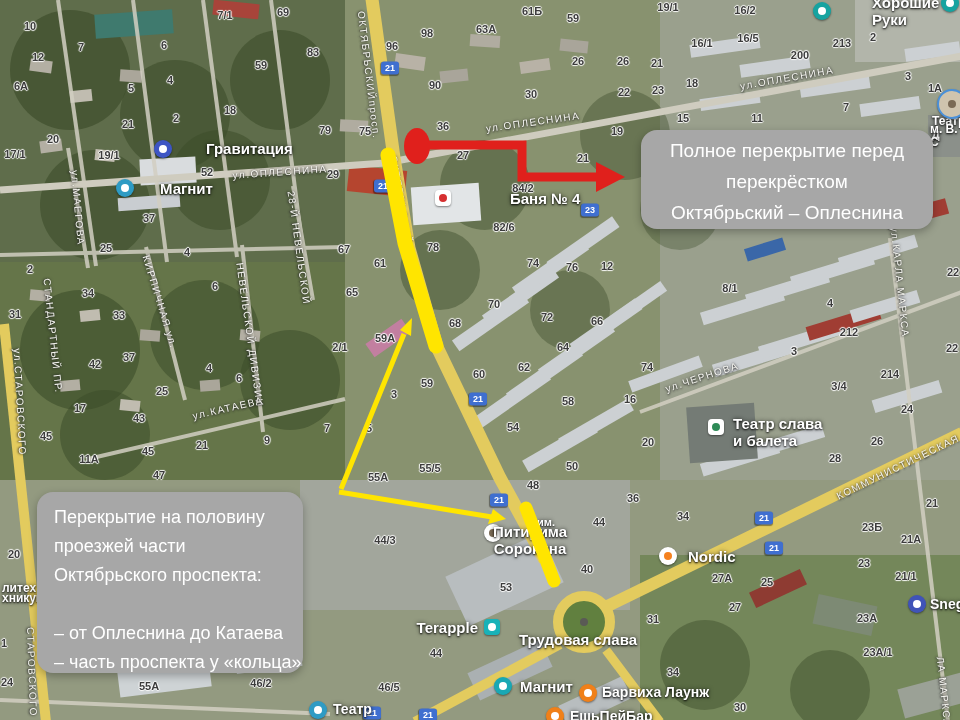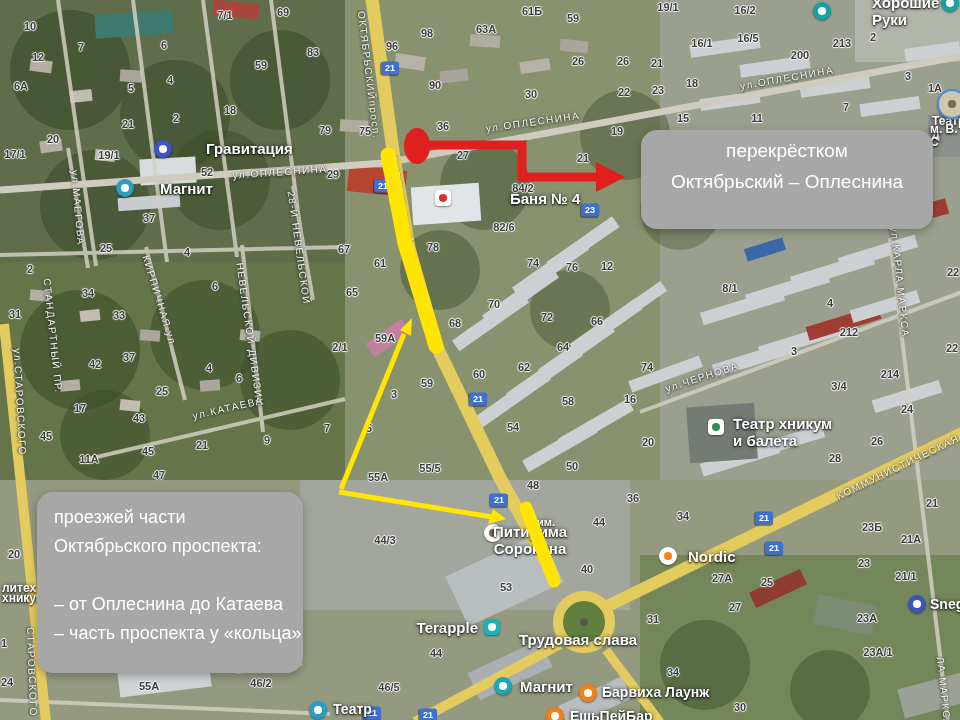--- a/index.html
+++ b/index.html
@@ -342,21 +342,21 @@
         <span class="poi-dot" style="background: rgb(214, 48, 49);"></span>
       </div>
       <div class="poi-t" style="left: 478px; top: 199px; font-size: 15px; transform: translate(0px, -50%); margin-left: 32px;">Баня № 4</div>
       <div class="poi-ic circle" style="left: 822px; top: 11px; width: 18px; height: 18px; background: rgb(22, 163, 160);">
         <span class="poi-dot" style="background: rgb(255, 255, 255);"></span>
       </div>
       <div class="poi-t" style="left: 872px; top: 11px; font-size: 15px; transform: translate(0px, -50%);">Хорошие Руки</div>
       <div class="poi-ic rsq" style="left: 716px; top: 427px; width: 16px; height: 16px; background: rgb(255, 255, 255);">
         <span class="poi-dot" style="background: rgb(46, 139, 87);"></span>
       </div>
-      <div class="poi-t" style="left: 733px; top: 432px; font-size: 15px; transform: translate(0px, -50%);">Театр хникум
+      <div class="poi-t" style="left: 733px; top: 432px; font-size: 15px; transform: translate(0px, -50%);">Театр слава
 и балета</div>
       <div class="poi-ic circle" style="left: 668px; top: 556px; width: 18px; height: 18px; background: rgb(255, 255, 255);">
         <span class="poi-dot" style="background: rgb(245, 130, 31);"></span>
       </div>
       <div class="poi-t" style="left: 688px; top: 557px; font-size: 15px; transform: translate(0px, -50%);">Nordic</div>
       <div class="poi-ic circle" style="left: 917px; top: 604px; width: 18px; height: 18px; background: rgb(64, 83, 184);">
         <span class="poi-dot" style="background: rgb(255, 255, 255);"></span>
       </div>
       <div class="poi-t" style="left: 930px; top: 605px; transform: translate(0px, -50%);">Snegir</div>
       <div class="poi-ic rsq" style="left: 492px; top: 627px; width: 16px; height: 16px; background: rgb(24, 178, 184);">
@@ -410,23 +410,25 @@
       <polygon points="506,519 488,524 493,509" class="ann-yel-fill" fill="#ffe500"></polygon>
     </g>
     <ellipse cx="417" cy="146" rx="13" ry="18" class="ann-red-fill" fill="#e0201c"></ellipse>
     <g>
       <path d="M426,145 L522,145 L522,177 L598,177" class="ann-red-stroke" stroke-width="9" fill="none" stroke="#e0201c"></path>
       <polygon points="596,162 625,177 596,192" class="ann-red-fill" fill="#e0201c"></polygon>
     </g>
   </svg>
 
   <div class="callout" id="callout-full" style="background: rgb(167, 167, 167); color: rgb(255, 255, 255);">
+    <div class="co-line">Полное перекрытие перед</div>
     <div class="co-line">перекрёстком</div>
     <div class="co-line">Октябрьский – Оплеснина</div>
   </div>
   <div class="callout" id="callout-half" style="background: rgb(167, 167, 167); color: rgb(255, 255, 255);">
+    <div class="co-line">Перекрытие на половину</div>
     <div class="co-line">проезжей части</div>
     <div class="co-line">Октябрьского проспекта:</div>
     <div class="co-line"></div>
     <div class="co-line">– от Оплеснина до Катаева</div>
     <div class="co-line">– часть проспекта у «кольца»</div>
   </div>
 </div>
 
 </body></html>

